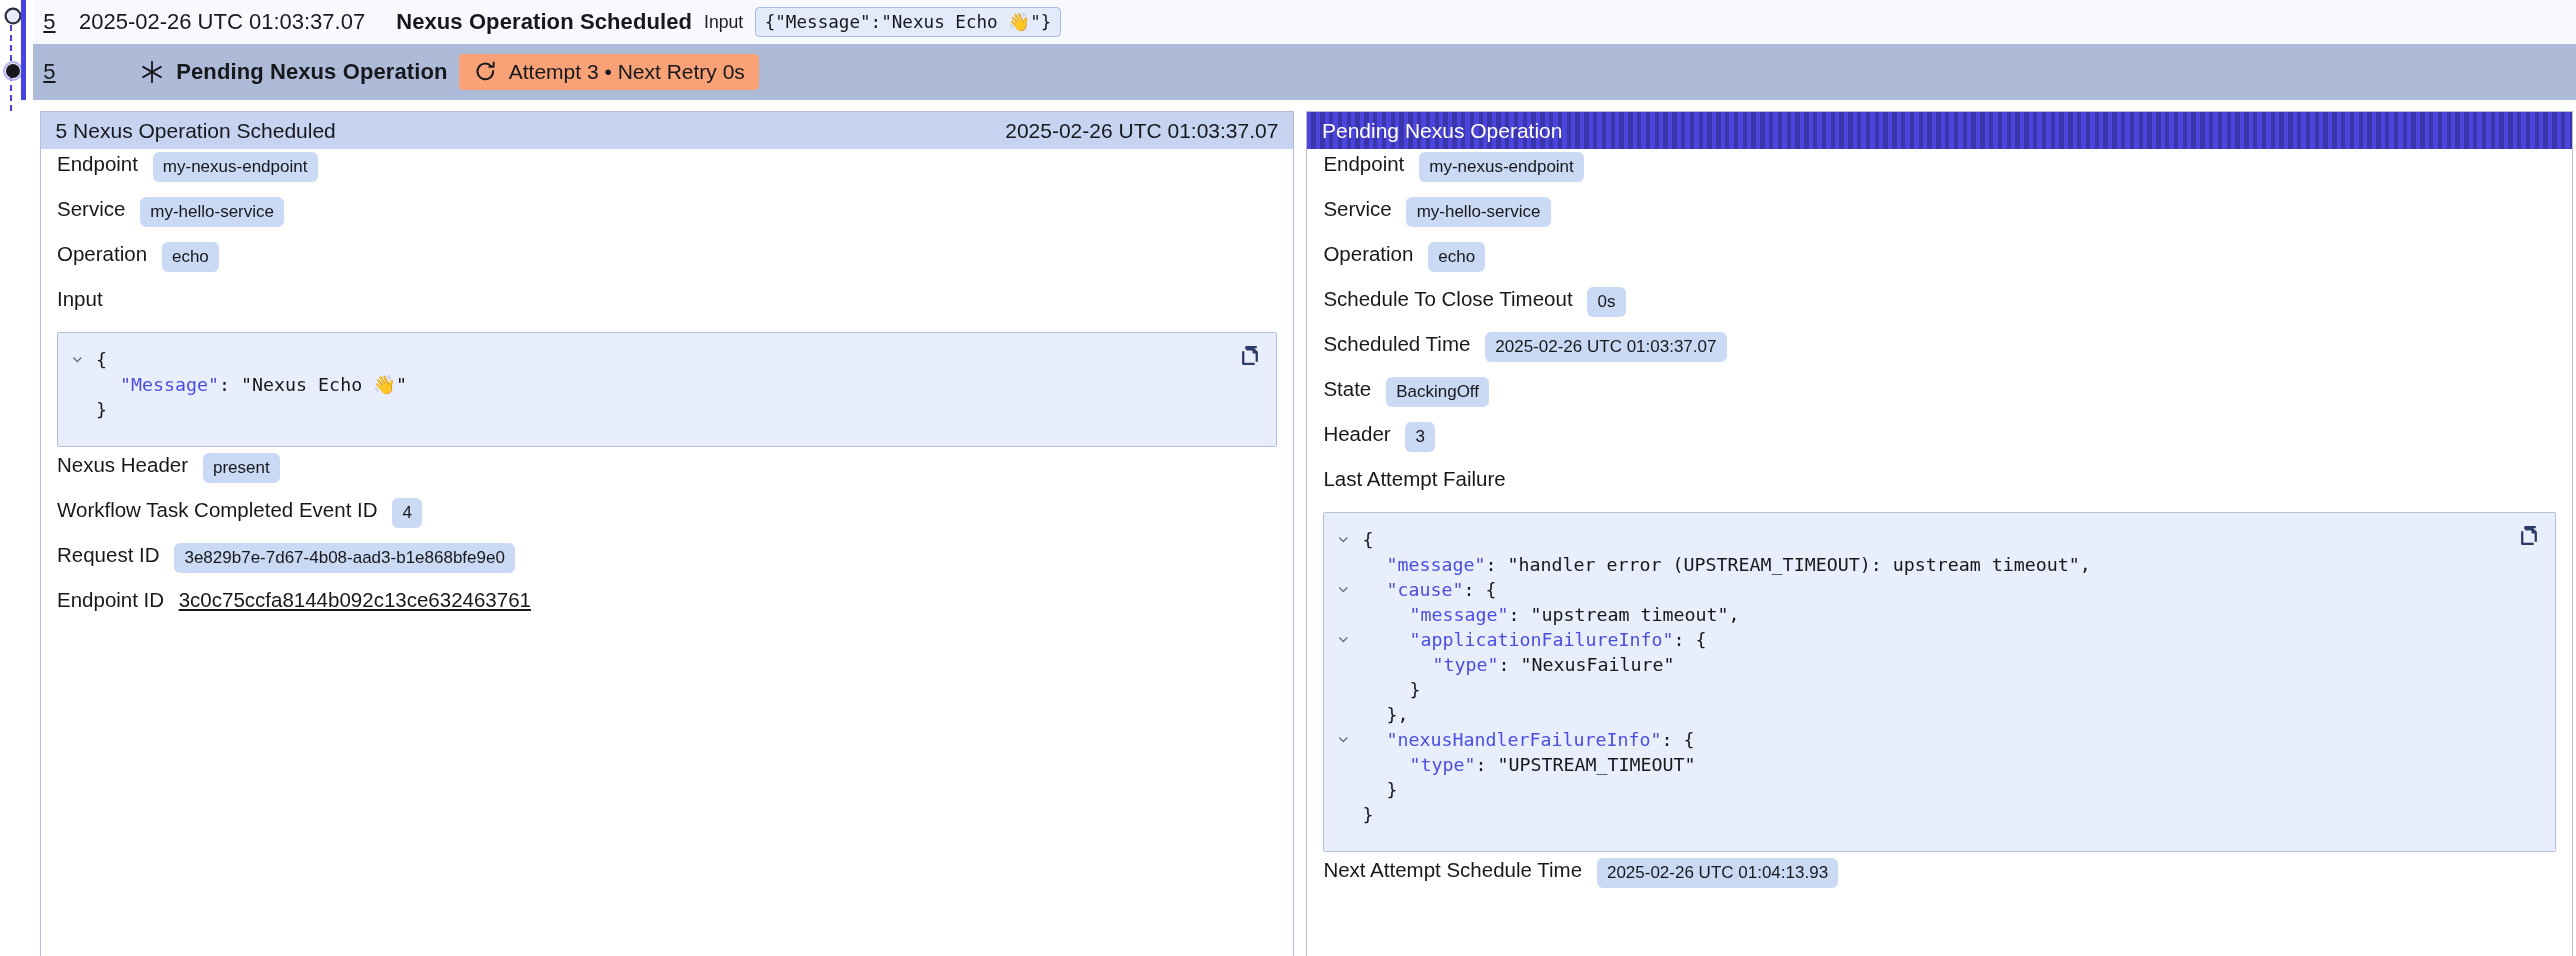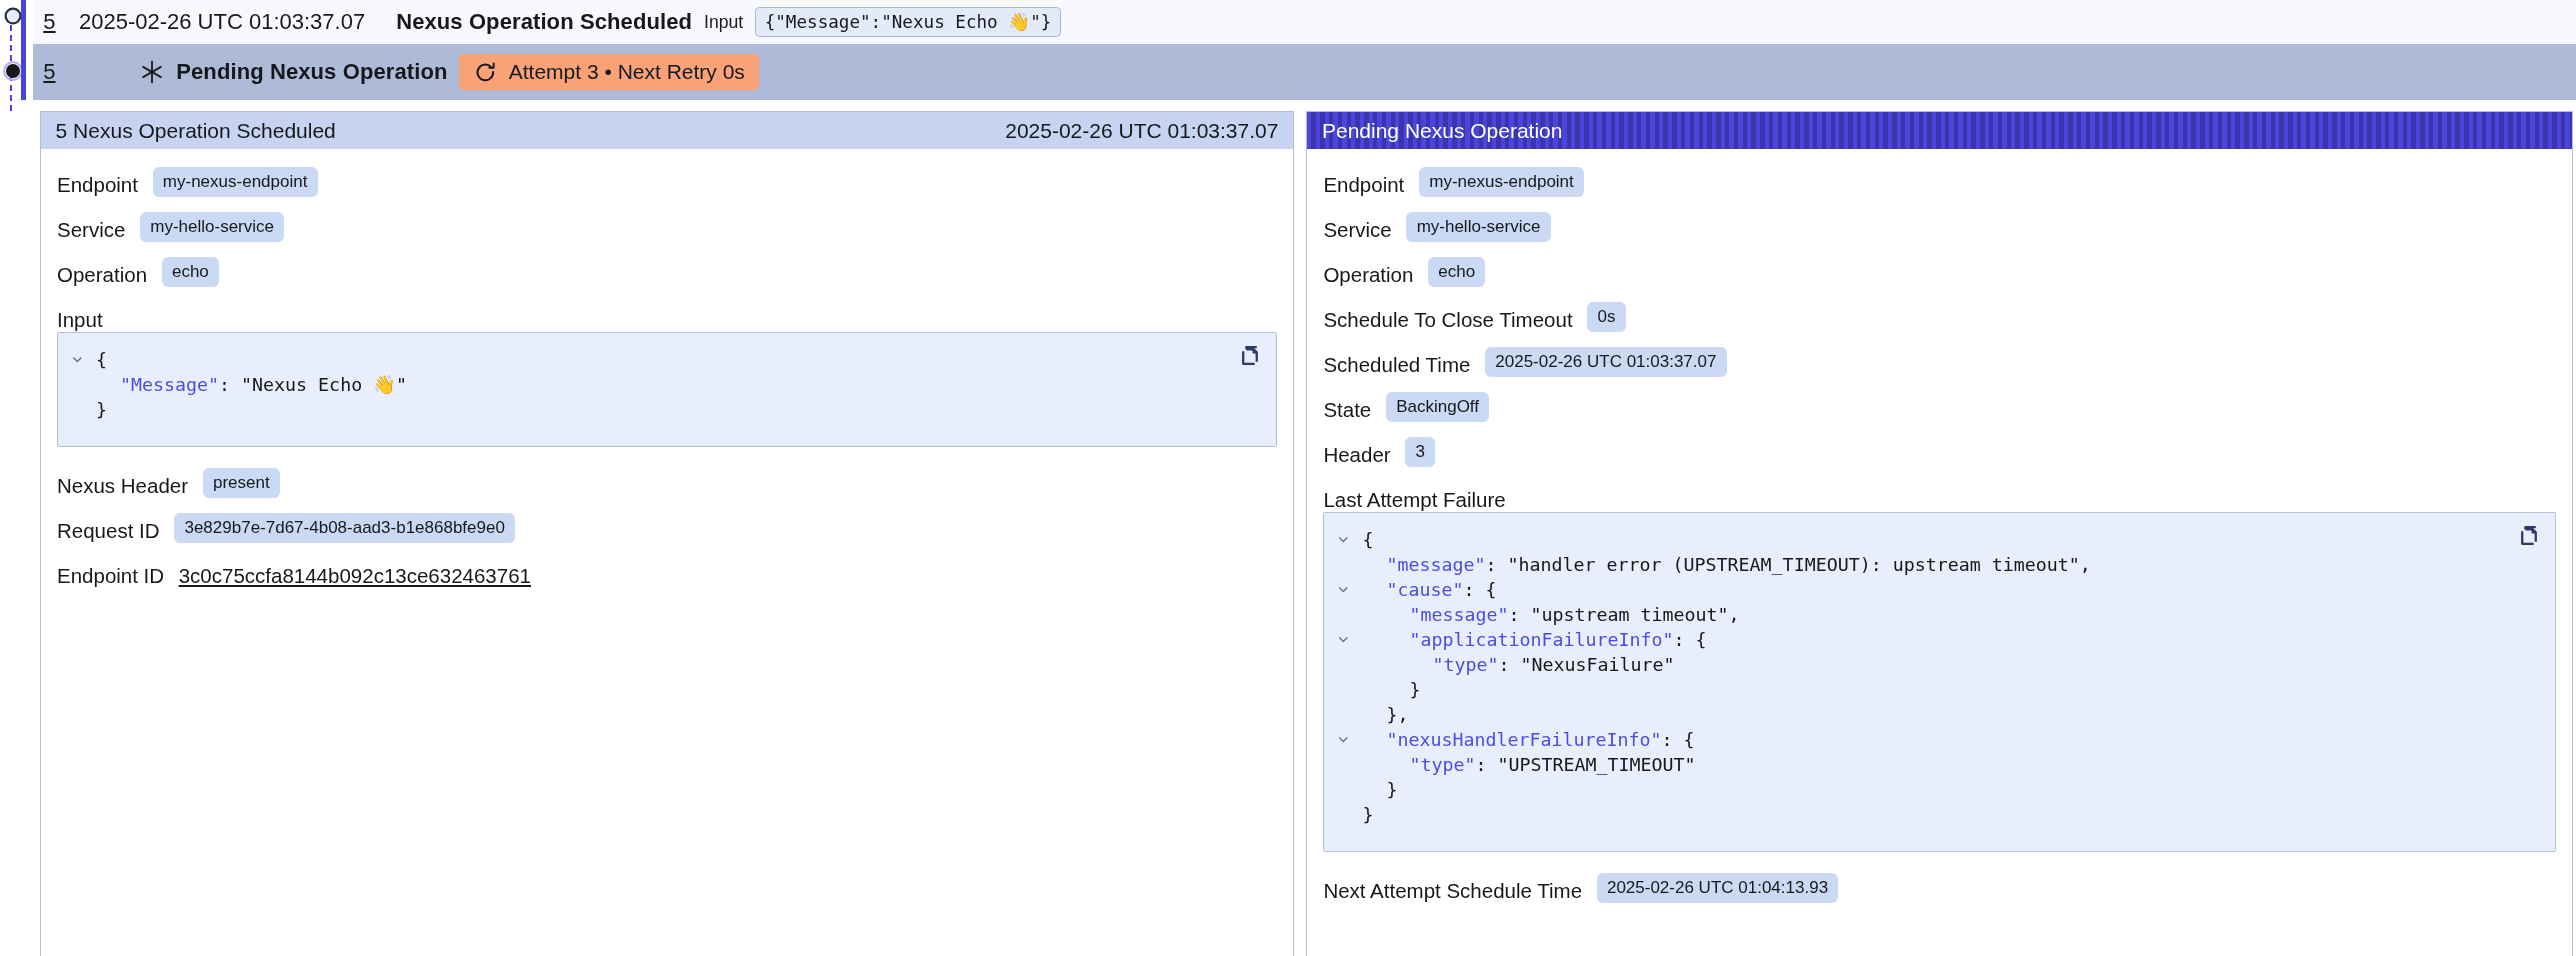--- a/index.html
+++ b/index.html
@@ -30,40 +30,40 @@
   .event-id { font-size: 22px; color: #17181c; text-decoration: underline; cursor: pointer; }
   .row-scheduled .event-id { margin-right: 23.4px; }
   .row-ts { font-size: 22px; margin-right: 31px; }
   .row-title { font-size: 22px; font-weight: 700; margin-right: 12px; letter-spacing: 0.1px; }
   .row-input-label { font-size: 17.6px; margin-right: 11.7px; }
   .input-preview-badge { font-family: "DejaVu Sans Mono", monospace; font-size: 17.6px;
     background: #e3eafa; border: 1.5px solid #a7b5e8; border-radius: 4.4px;
     padding: 3.7px 8.8px; white-space: nowrap; }
   .row-pending .event-id { margin-right: 83px; }
   .pending-icon { margin-right: 11.7px; display: inline-flex; }
-  .attempt-badge { display: inline-flex; align-items: center; gap: 11.7px;
+  .attempt-badge { display: inline-flex; align-items: flex-start; gap: 11.7px;
     background: var(--attempt-badge-bg, #f9a177); border-radius: 4.4px;
     padding: 5.9px 14.6px; font-size: 21px; }
 
   
   .panels { display: flex; margin: 11px 0 0 40px; gap: 12.4px; align-items: flex-start; }
   .panel { border: 1.5px solid #b3bfd9; background: #ffffff; height: 879px; }
   .panel-left  { width: 1254px; }
   .panel-right { width: 1267px; }
   .panel-header { height: 37px; display: flex; align-items: center;
     justify-content: space-between; padding: 0 14.6px; font-size: 21px; font-weight: 500; }
   .panel-left .panel-header { background: var(--panel-header-bg, #c6d4f1); gap: 30px; }
   .panel-right .panel-header {
     background: repeating-linear-gradient(90deg,
       var(--stripe-light, #4b44dd) 0 4.4px,
       var(--stripe-dark, #3b35ab) 4.4px 8.8px);
     color: #ffffff; }
   .panel-body { padding: 2.9px 16px 0; }
 
-  .field-row { height: 45px; display: flex; align-items: flex-end; gap: 14.6px; }
+  .field-row { height: 45px; display: flex; align-items: flex-start; gap: 14.6px; }
   .field-row.after-block { margin-top: 5.9px; }
   .field-label { font-size: 20.5px; white-space: nowrap; }
   .badge { background: var(--badge-bg, #cad9f4); border-radius: 5.9px;
     padding: 5.1px 10.3px; font-size: 17px; white-space: nowrap; }
   .link-value { font-size: 20.5px; color: #17181c; text-decoration: underline; cursor: pointer; }
 
   
   .json-block { position: relative; background: var(--code-block-bg, #e8eefb);
     border: 1.5px solid #b3bfd9; border-radius: 1.5px;
     padding: 14.6px 51px 23.4px 0;
@@ -164,20 +164,24 @@
               </svg></span><span class="jp">{</span></div>
           <div class="json-line" style="padding-left: 62px;"><span class="jk">"Message"</span><span class="jp">: "Nexus Echo 👋"</span></div>
           <div class="json-line" style="padding-left: 38px;"><span class="jp">}</span></div>
         </div>
 
       <div class="field-row after-block">
         <span class="field-label">Nexus Header</span>
         <span class="badge">present</span>
       </div>
       <div class="field-row">
+        <span class="field-label">Workflow Task Completed Event ID</span>
+        <span class="badge">4</span>
+      </div>
+      <div class="field-row">
         <span class="field-label">Request ID</span>
         <span class="badge">3e829b7e-7d67-4b08-aad3-b1e868bfe9e0</span>
       </div>
       <div class="field-row">
         <span class="field-label">Endpoint ID</span>
         <a class="link-value">3c0c75ccfa8144b092c13ce632463761</a>
       </div>
 
     </div>
   </section>

